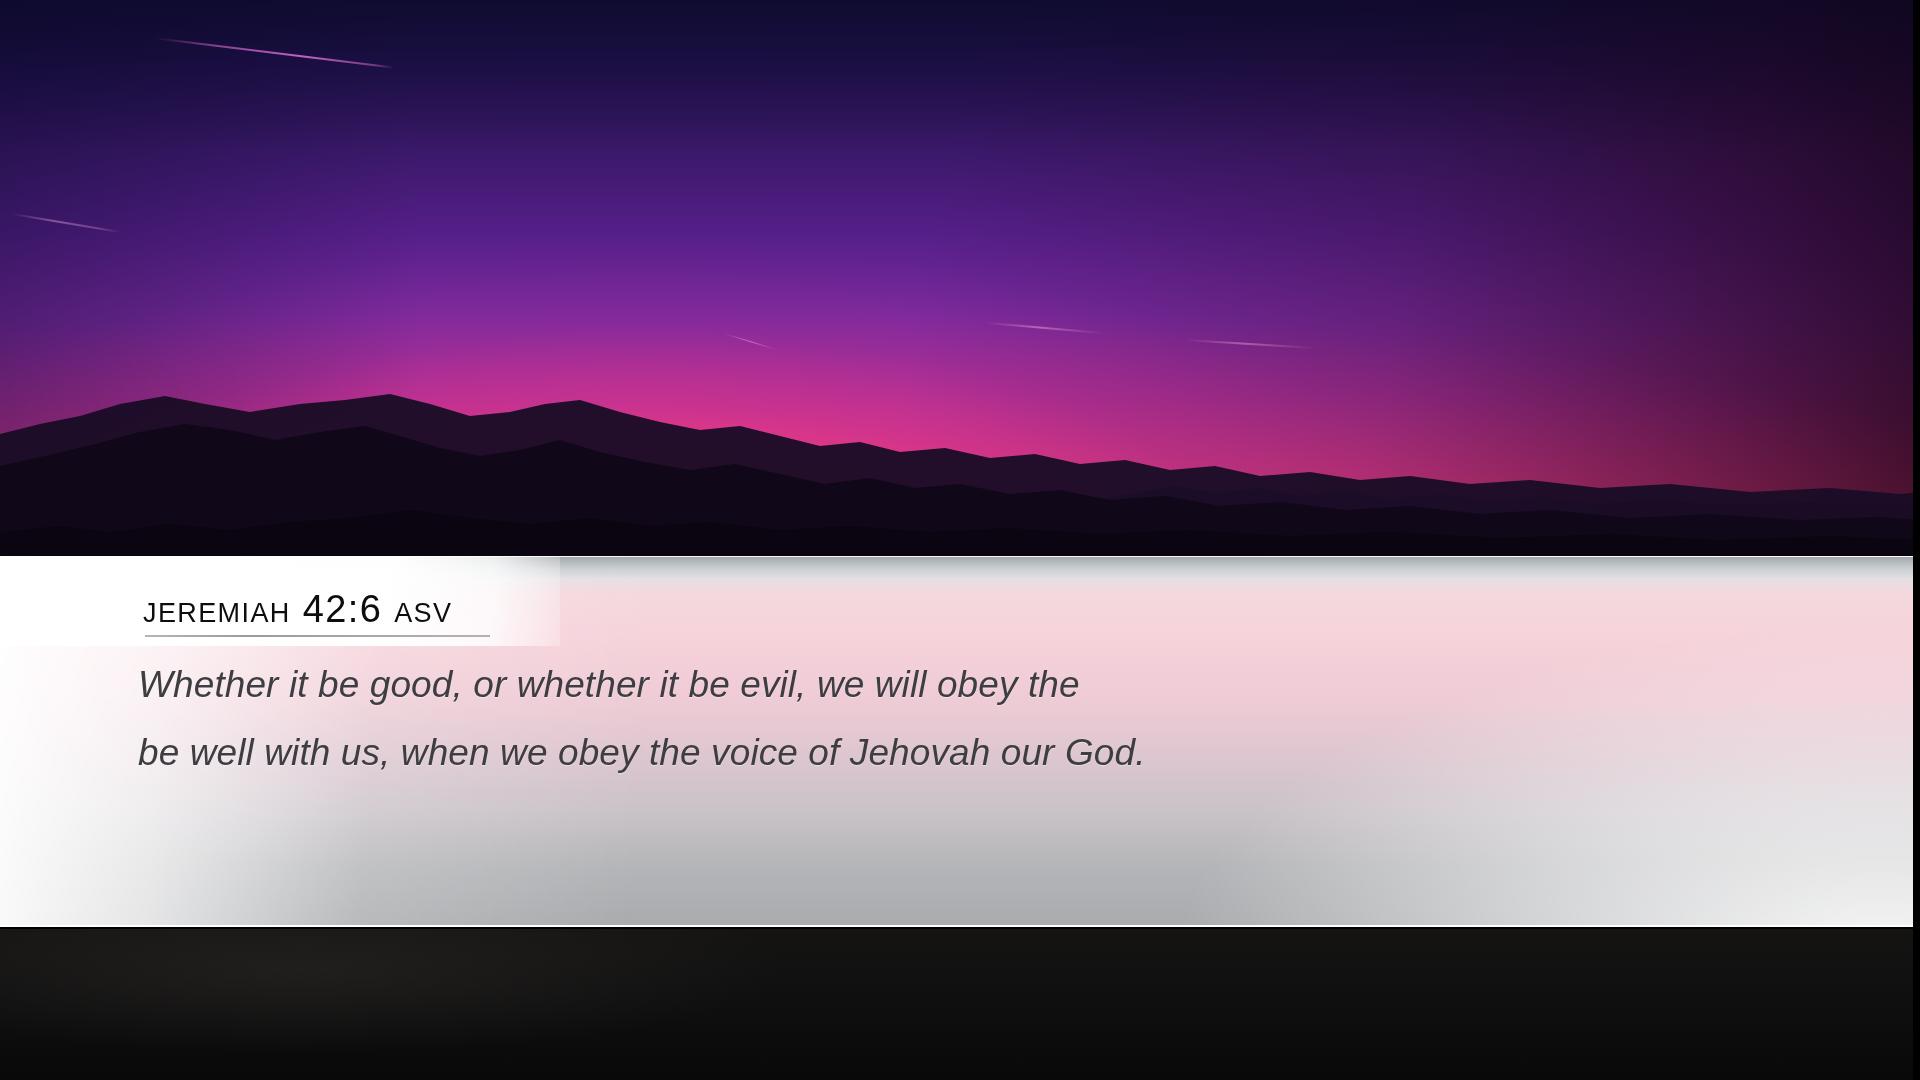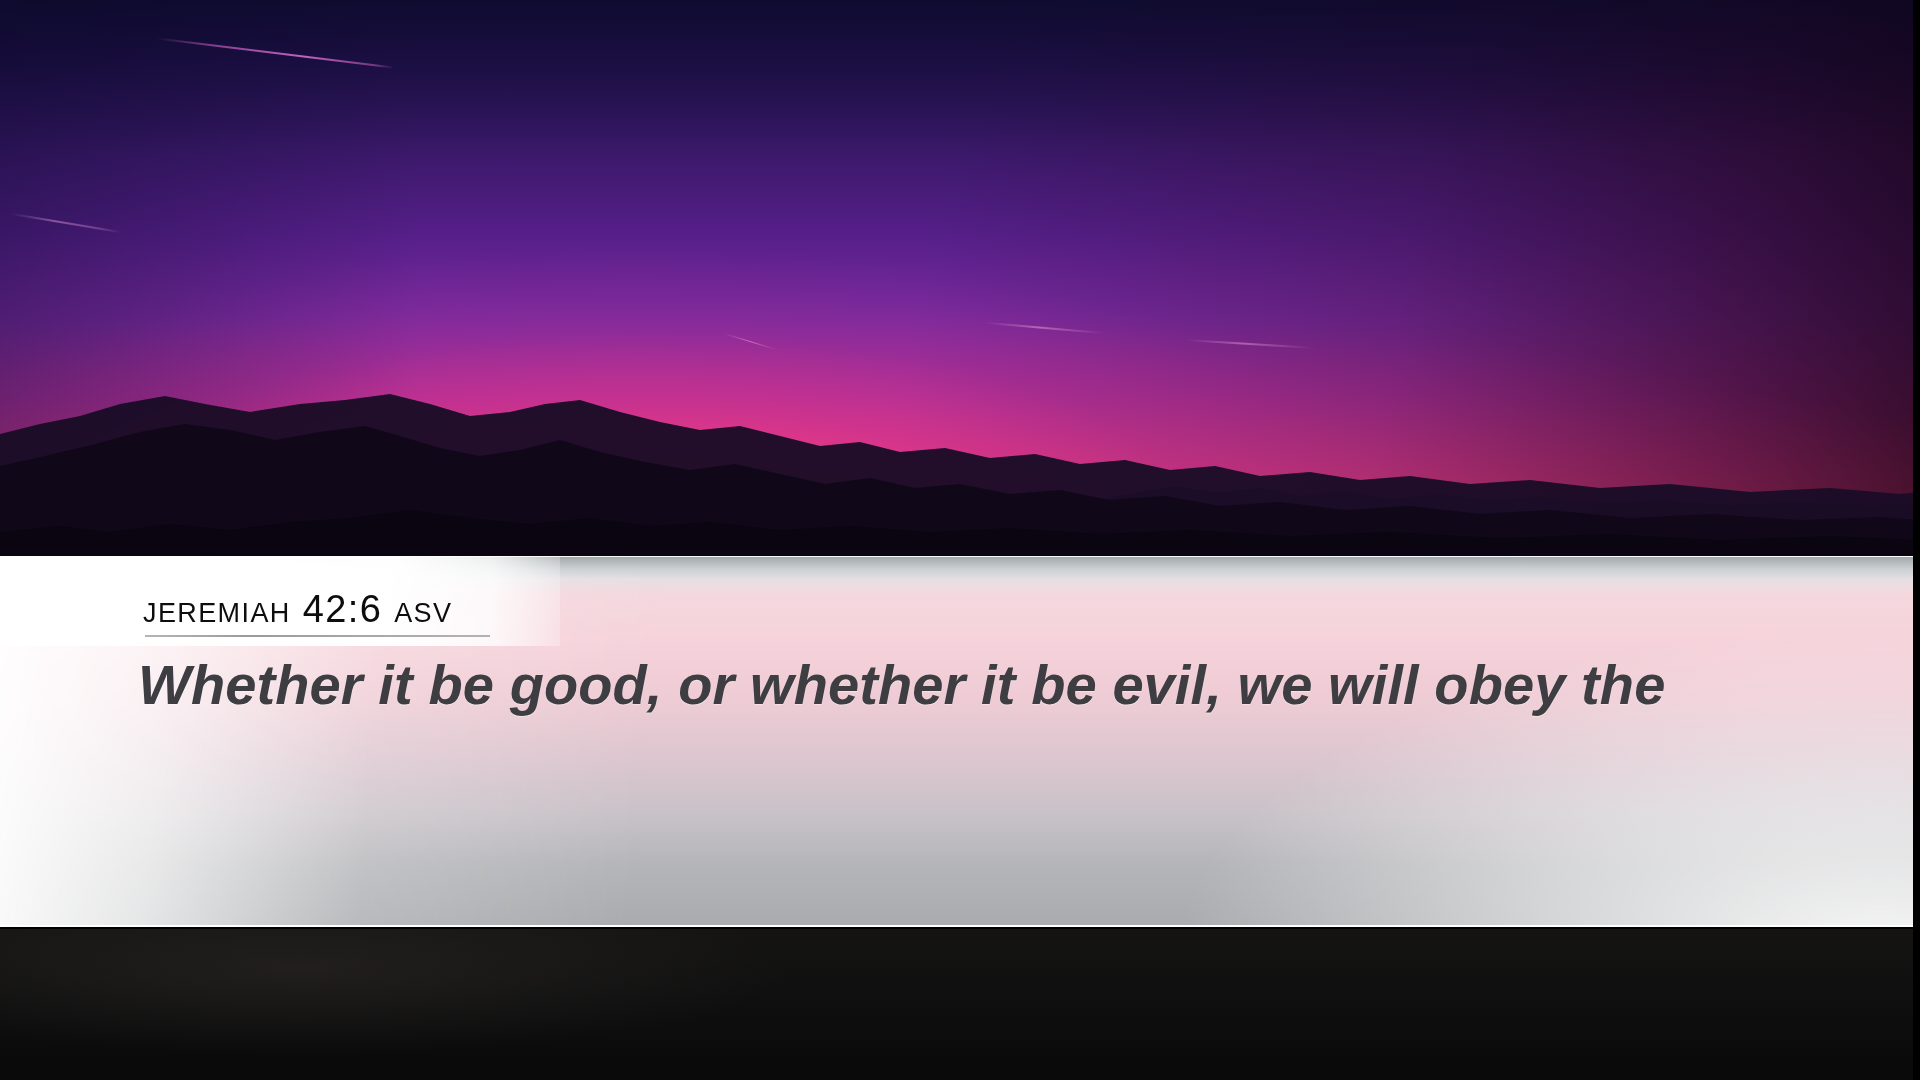--- a/index.html
+++ b/index.html
@@ -227,22 +227,22 @@
     left:145px; top:79px;
     width:345px; height:2px;
     background:linear-gradient(90deg, rgba(120,120,120,0.55) 0%, rgba(130,130,130,0.80) 30%, rgba(120,120,120,0.55) 100%);
   }
   .verse-text {
     position:absolute;
     left:138px; top:95px;
     width:1660px;
     font-family:"Liberation Sans", sans-serif;
     font-style:italic;
-    font-weight:700;
-    font-size:56px;
+    font-weight:400;
+    font-size:37px;
     line-height:68px;
     letter-spacing:0.1px;
     color:#3d3d42;
     text-shadow:0 1px 1px rgba(255,255,255,0.45);
   }
 
   
   .foreground {
     position:absolute;
     left:0; top:929px;
@@ -307,20 +307,21 @@
   </div>
 
   <div class="verse-block">
     <div class="ref-highlight"></div>
     <div class="ref-wrap">
       <span class="ref-text">Jeremiah 42:6 ASV</span>
     </div>
     <div class="ref-underline"></div>
     <div class="verse-text">
       <div>Whether it be good, or whether it be evil, we will obey the</div>
+      <div>be well with us, when we obey the voice of Jehovah our God.</div>
     </div>
   </div>
 
   <div class="foreground">
     
     
     
     
   </div>
 

